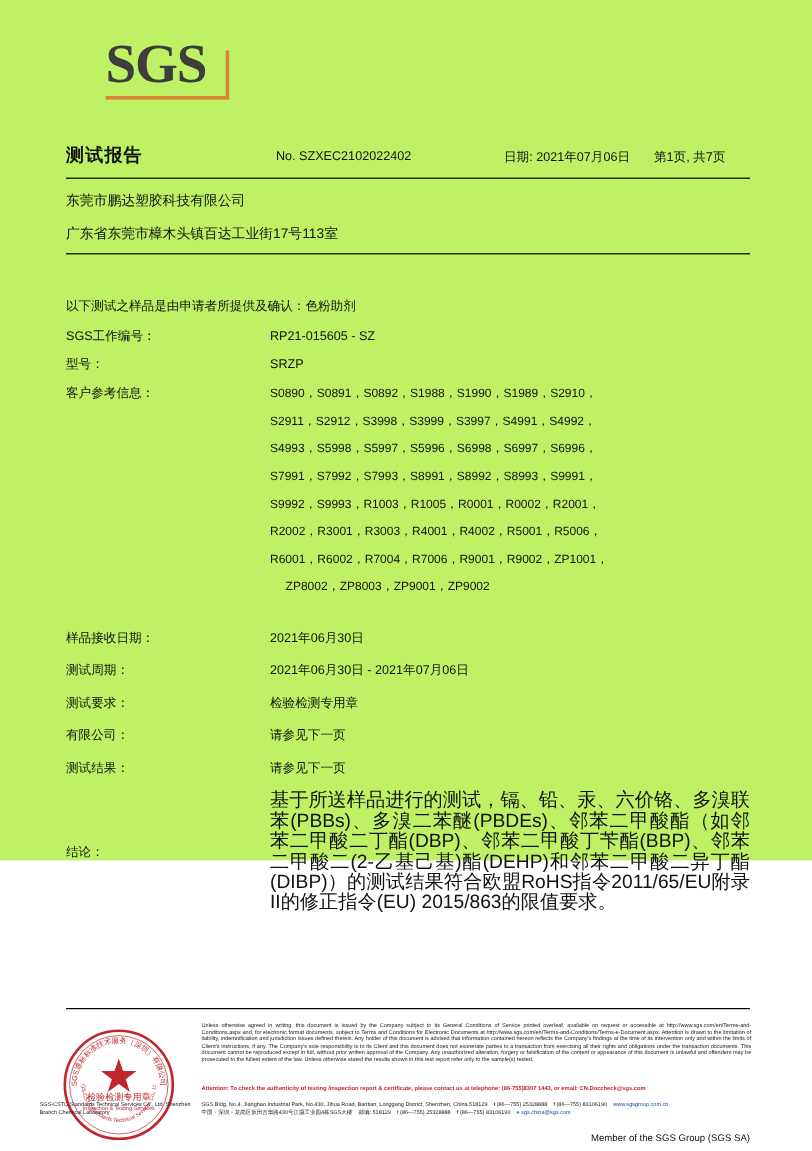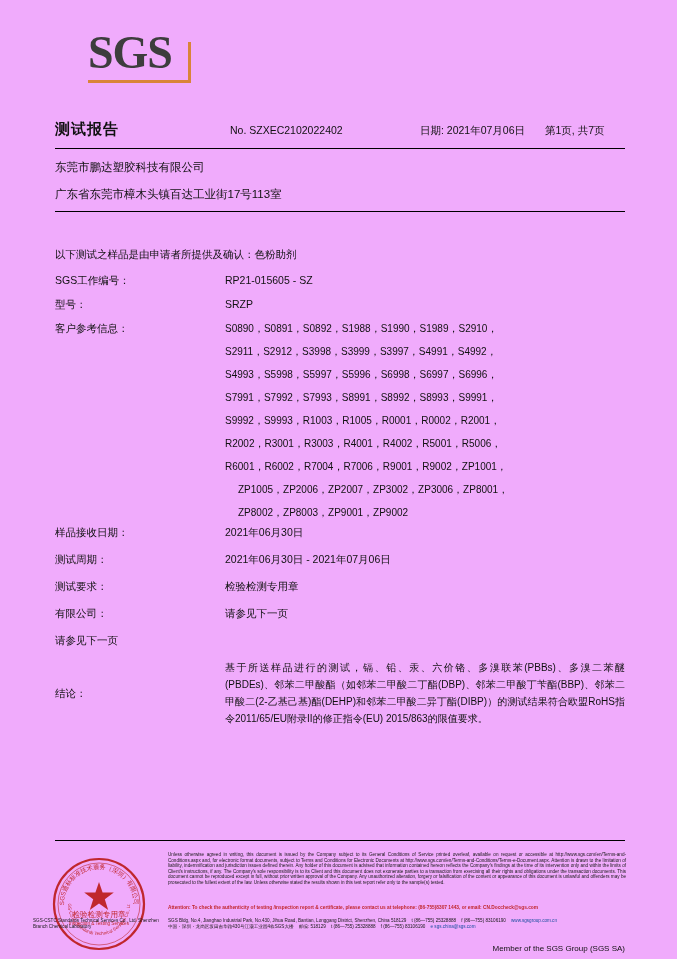--- a/index.html
+++ b/index.html
@@ -12,22 +12,22 @@
     height: 959px;
     position: relative;
     font-family: "Liberation Sans", sans-serif;
     color: #1a1a1a;
     overflow: hidden;
   }
   .page {
     position: absolute;
     left: 0; top: 0;
     width: 677px;
-    height: 959px;
-    background: #f0abfc;
+    height: 717px;
+    background: #bef264;
   }
   
   .logo-block {
     position: absolute;
     left: 88px;
     top: 28px;
     width: 110px;
     height: 60px;
   }
   .logo-text {
@@ -195,21 +195,21 @@
     display: flex;
     align-items: center;
     margin-bottom: 11px;
   }
   .conclusion-row {
     display: flex;
     align-items: center;
   }
   .conclusion-text {
     flex: 1;
-    font-size: 10px;
+    font-size: 16px;
     color: #111;
     line-height: 17px;
     text-align: justify;
   }
   
   .hr-footer {
     position: absolute;
     left: 55px;
     top: 840px;
     width: 570px;
@@ -311,21 +311,20 @@
     <div class="ref-row">
       <div class="ref-label">客户参考信息：</div>
       <div class="ref-lines">
         <div class="ref-line">S0890，S0891，S0892，S1988，S1990，S1989，S2910，</div>
         <div class="ref-line">S2911，S2912，S3998，S3999，S3997，S4991，S4992，</div>
         <div class="ref-line">S4993，S5998，S5997，S5996，S6998，S6997，S6996，</div>
         <div class="ref-line">S7991，S7992，S7993，S8991，S8992，S8993，S9991，</div>
         <div class="ref-line">S9992，S9993，R1003，R1005，R0001，R0002，R2001，</div>
         <div class="ref-line">R2002，R3001，R3003，R4001，R4002，R5001，R5006，</div>
         <div class="ref-line">R6001，R6002，R7004，R7006，R9001，R9002，ZP1001，</div>
-        <div class="ref-line indented">ZP1005，ZP2006，ZP2007，ZP3002，ZP3006，ZP8001，</div>
         <div class="ref-line indented">ZP8002，ZP8003，ZP9001，ZP9002</div>
       </div>
     </div>
   </div>
 
   <div class="fields2">
     <div class="field-row2">
       <div class="field-label">样品接收日期：</div>
       <div class="field-value">2021年06月30日</div>
     </div>
@@ -335,20 +334,21 @@
     </div>
     <div class="field-row2">
       <div class="field-label">测试要求：</div>
       <div class="field-value">检验检测专用章</div>
     </div>
     <div class="field-row2">
       <div class="field-label">有限公司：</div>
       <div class="field-value">请参见下一页</div>
     </div>
     <div class="field-row2">
+      <div class="field-label">测试结果：</div>
       <div class="field-value">请参见下一页</div>
     </div>
     <div class="conclusion-row">
       <div class="field-label">结论：</div>
       <div class="conclusion-text">基于所送样品进行的测试，镉、铅、汞、六价铬、多溴联苯(PBBs)、多溴二苯醚(PBDEs)、邻苯二甲酸酯（如邻苯二甲酸二丁酯(DBP)、邻苯二甲酸丁苄酯(BBP)、邻苯二甲酸二(2-乙基己基)酯(DEHP)和邻苯二甲酸二异丁酯(DIBP)）的测试结果符合欧盟RoHS指令2011/65/EU附录II的修正指令(EU) 2015/863的限值要求。</div>
     </div>
   </div>
 
   <div class="hr-footer"></div>
 

